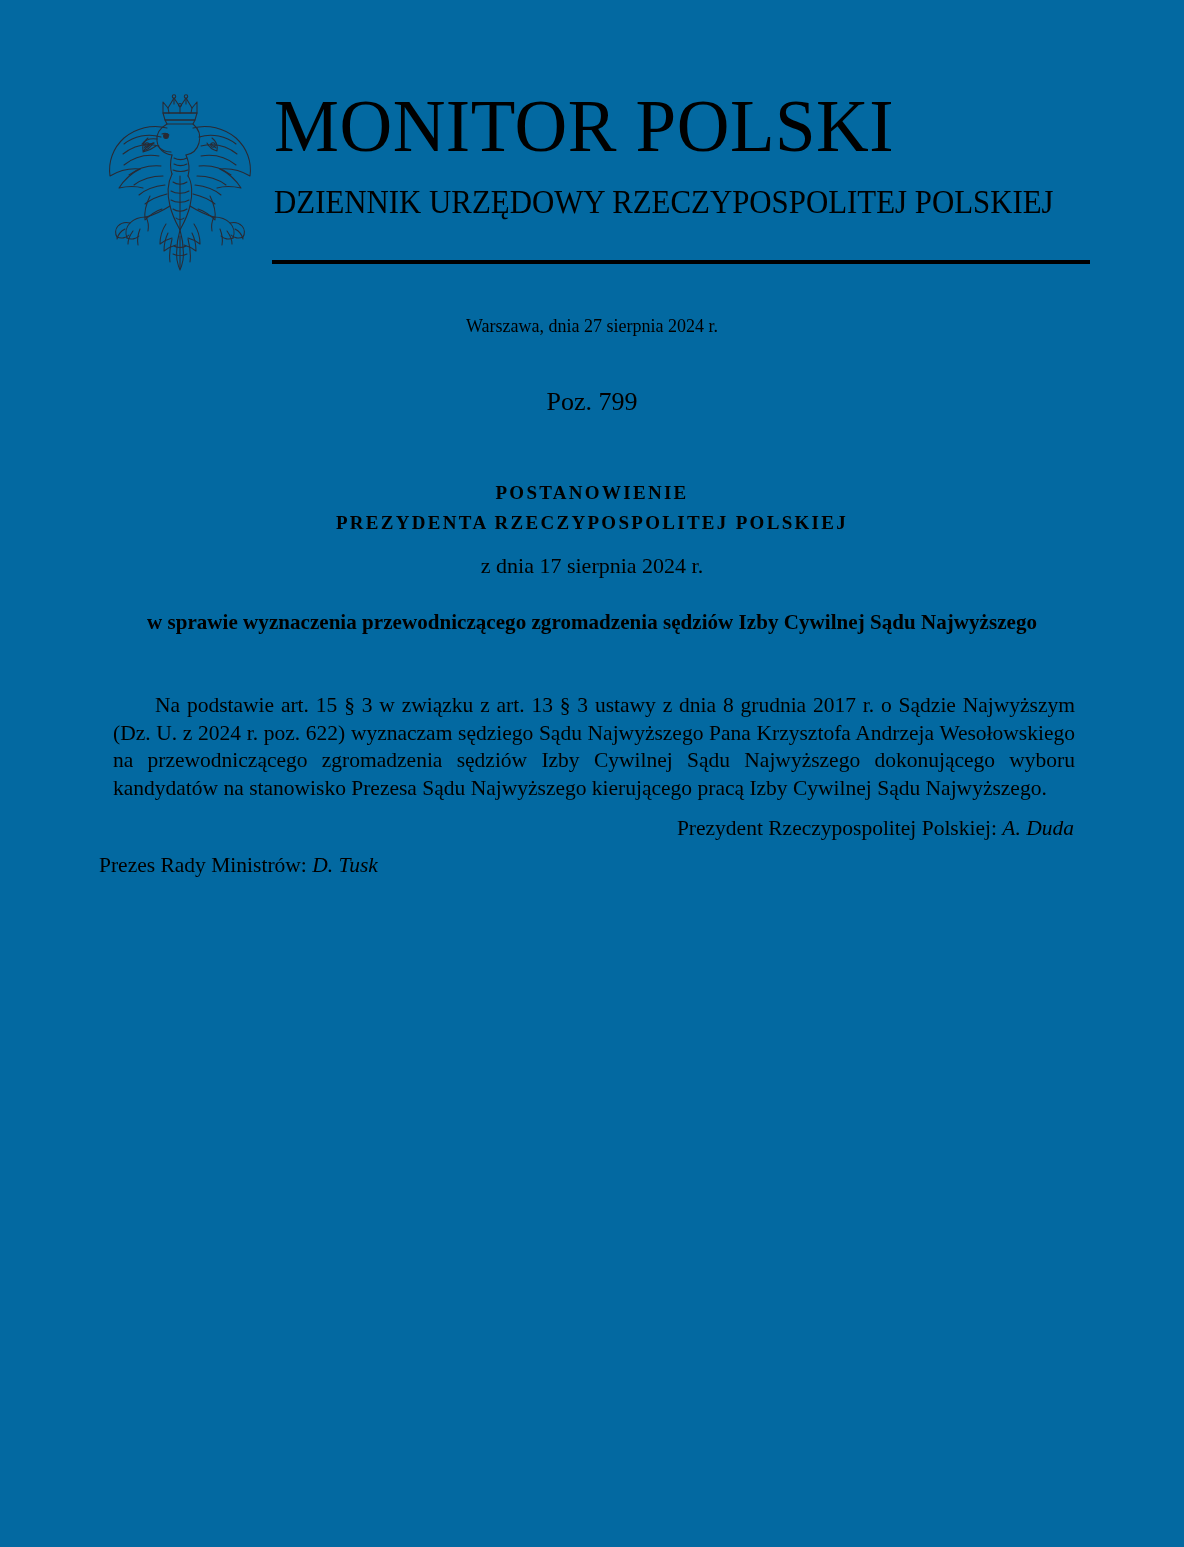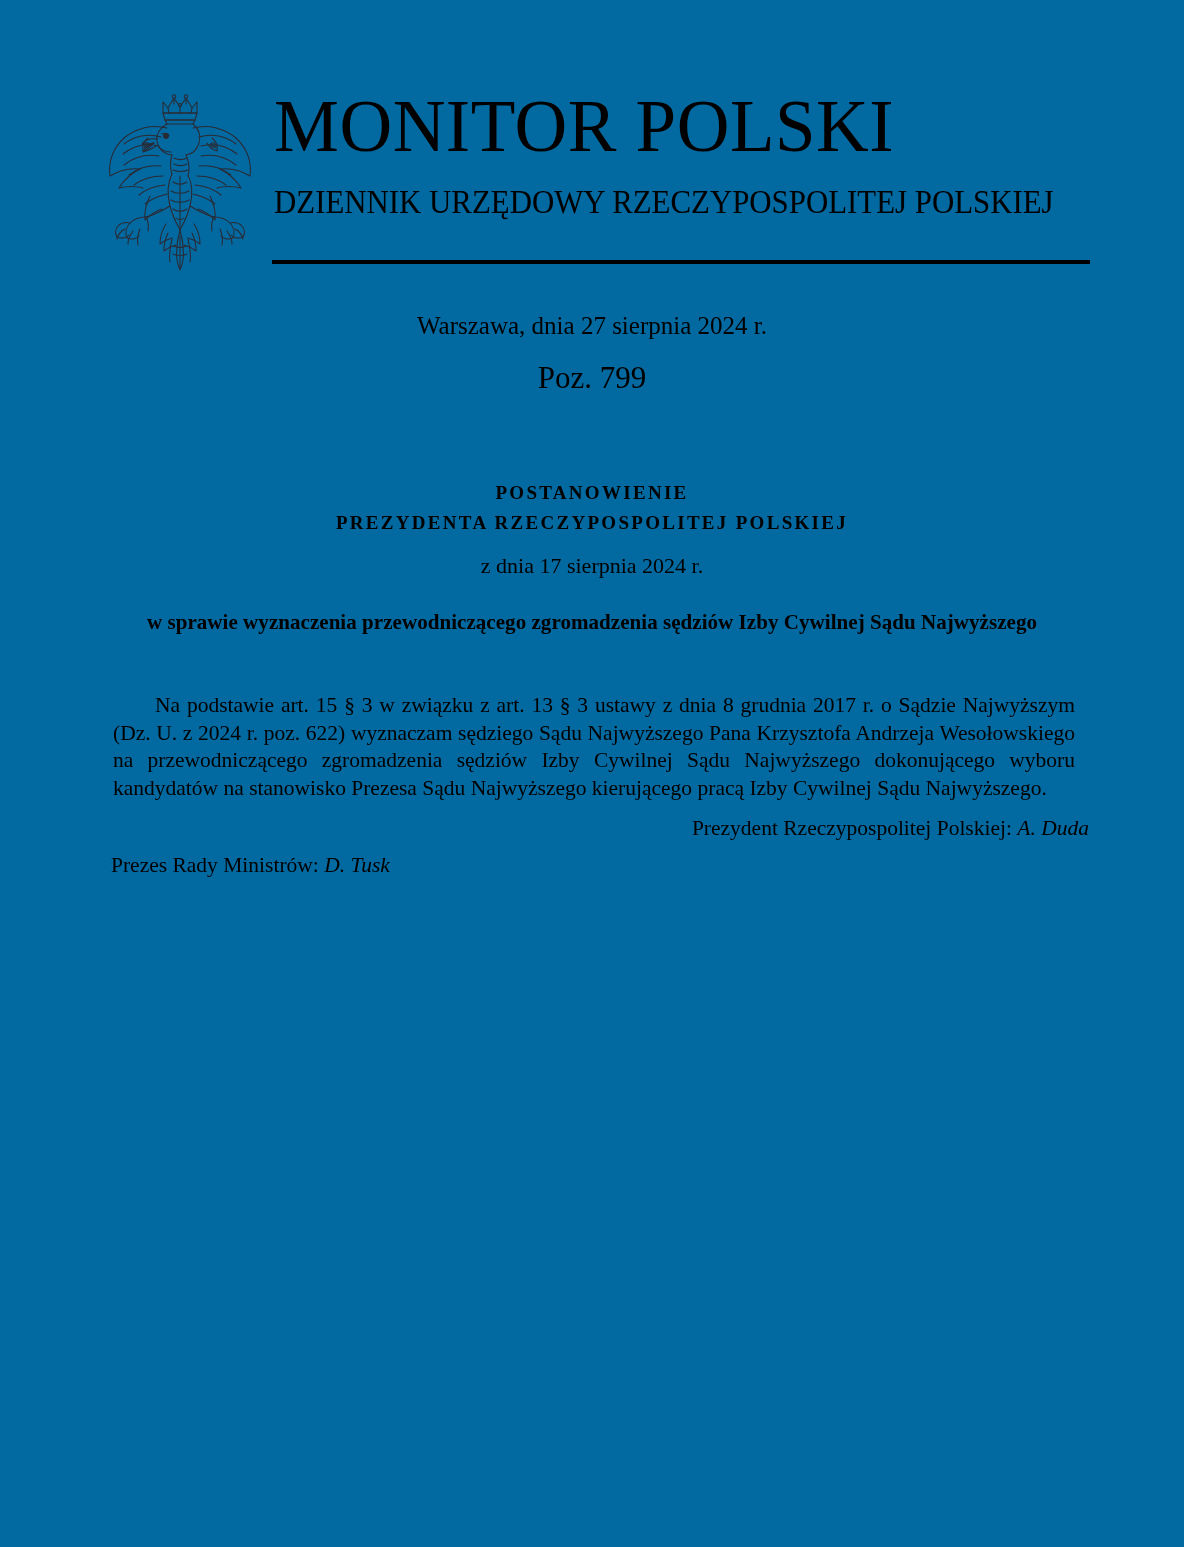--- a/index.html
+++ b/index.html
@@ -77,26 +77,26 @@
 
   
   .issue-block {
     position: absolute;
     left: 0;
     top: 310px;
     width: 1184px;
     text-align: center;
   }
   .issue-place {
-    font-size: 25px;
+    font-size: 18px;
     line-height: 32px;
   }
   .issue-poz {
-    margin-top: 20px;
-    font-size: 31px;
+    margin-top: 44px;
+    font-size: 26px;
     line-height: 32px;
   }
 
   
   .act-head {
     position: absolute;
     left: 0;
     top: 478px;
     width: 1184px;
     text-align: center;
@@ -139,36 +139,35 @@
     hyphens: manual;
   }
   .act-body p {
     margin: 14px;
     text-indent: 42px;
   }
 
   
   .sig-president {
     position: absolute;
-    left: 99px;
+    left: 84px;
     top: 814px;
     width: 990px;
     text-align: right;
     font-size: 21.5px;
     line-height: 28px;
   }
   .sig-pm {
     position: absolute;
     left: 99px;
     top: 851px;
     width: 990px;
     text-align: left;
     font-size: 21.5px;
     line-height: 28px;
-    margin-left: 12px;
   }
   .sig-name {
     font-style: italic;
   }
 </style>
 </head>
 <body>
 
 <div class="page">
 

